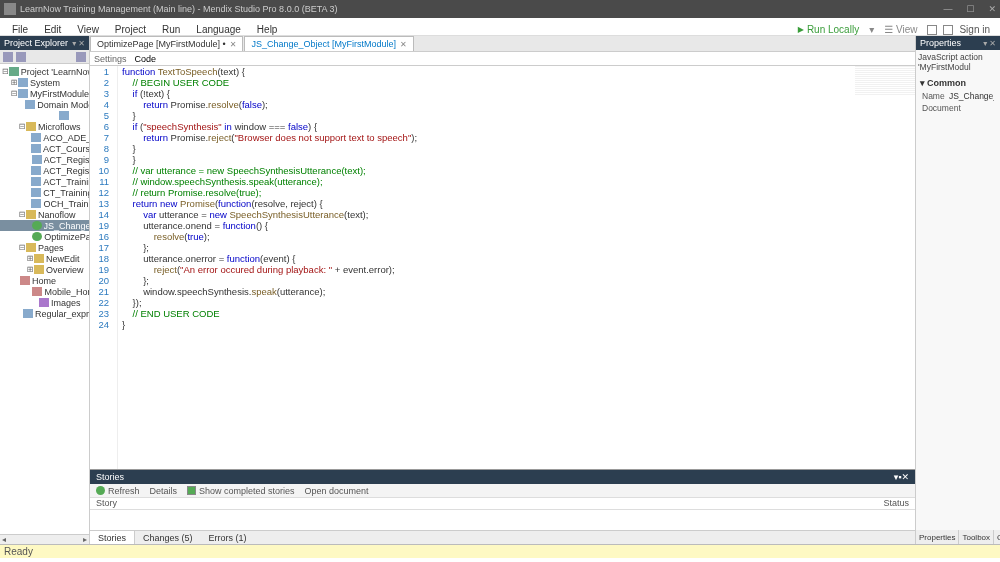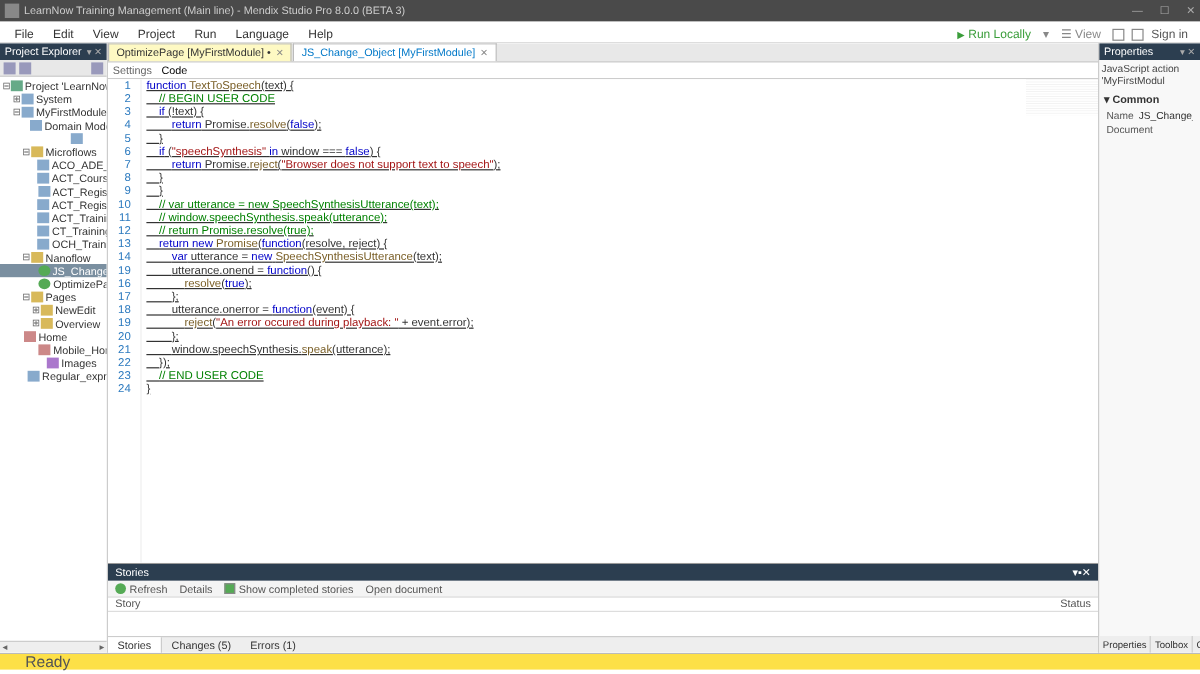--- a/index.html
+++ b/index.html
@@ -31,30 +31,30 @@
 .ti-proj { background: #6a8; }
 .ti-doc { background: #8ac; }
 .ti-green { background: #5a5; border-radius: 50%; }
 .ti-page { background: #c88; }
 .ti-img { background: #a7c; }
 .tree-label { overflow: hidden; text-overflow: clip; }
 .left-scroll { height: 10px; background: #eee; border-top: 1px solid #ccc; display: flex; justify-content: space-between; padding: 0 2px; font-size: 8px; color: #666; }
 
 .center { flex: 1; display: flex; flex-direction: column; background: #fff; overflow: hidden; }
 .tabs { height: 16px; background: #e8e8e8; display: flex; align-items: flex-end; border-bottom: 1px solid #ccc; font-size: 9px; }
-.tab { height: 15px; padding: 0 6px; display: flex; align-items: center; gap: 4px; background: #fef9c3; border: 1px solid #bbb; border-bottom: none; margin-right: 1px; cursor: pointer; }
+.tab { height: 15px; padding: 0 6px; display: flex; align-items: center; gap: 4px; background: #ffffff; border: 1px solid #bbb; border-bottom: none; margin-right: 1px; cursor: pointer; }
 .tab.active { background: #fff; color: #0078c8; }
 .tab-close { color: #888; font-size: 8px; }
 .subtabs { height: 14px; display: flex; align-items: center; padding: 0 4px; font-size: 9px; border-bottom: 1px solid #ccc; gap: 8px; }
 .subtab { color: #666; cursor: pointer; }
 .subtab.active { color: #000; font-weight: 500; }
 .editor { flex: 1; display: flex; font-family: 'Consolas', monospace; font-size: 9.5px; line-height: 11px; background: #fff; position: relative; overflow: hidden; }
 .gutter { width: 28px; text-align: right; padding-right: 8px; color: #2c7abf; background: #fff; border-right: 1px solid #eee; }
 .gutter .ln { height: 11px; }
-.code { flex: 1; padding-left: 4px; text-decoration: underline; }
+.code { flex: 1; padding-left: 4px; }
 .code-line { height: 11px; white-space: pre; }
 .kw { color: #0000c8; }
 .fn { color: #795e26; }
 .str { color: #a31515; }
 .com { color: #008000; }
 .bool { color: #0000c8; text-align: center; }
 .minimap { position: absolute; right: 0; top: 0; width: 60px; height: 30px; background: linear-gradient(#ddd 1px, transparent 1px); background-size: 100% 2px; opacity: 0.4; }
 .stories-panel { border-top: 1px solid #999; }
 .stories-hdr { height: 14px; background: #2c3e50; color: #fff; font-size: 9px; display: flex; align-items: center; padding: 0 6px; justify-content: space-between; }
 .stories-toolbar { height: 14px; background: #f4f4f4; display: flex; align-items: center; padding: 0 6px; gap: 10px; font-size: 9px; color: #555; border-bottom: 1px solid #ddd; }
@@ -70,21 +70,21 @@
 
 .right-panel { width: 85px; background: #f8f8f8; border-left: 1px solid #ccc; display: flex; flex-direction: column; font-size: 9px; overflow: hidden; }
 .prop-body { padding: 2px; white-space: nowrap; }
 .prop-desc { font-size: 8.5px; color: #444; padding: 2px; overflow: hidden; }
 .prop-section { padding: 2px; font-weight: bold; font-size: 9px; }
 .prop-row { display: flex; padding: 1px 4px; font-size: 8.5px; }
 .prop-k { width: 40px; color: #555; }
 .prop-v { color: #333; overflow: hidden; }
 .right-bottom-tabs { margin-top: auto; height: 14px; background: #eee; display: flex; font-size: 8px; }
 .rtab { padding: 0 3px; border-right: 1px solid #ccc; display: flex; align-items: center; }
-.status-bar { height: 14px; background: #fde047; border-top: 1px solid #bbb; font-size: 13px; display: flex; align-items: center; padding: 0 21px; color: #555; }
+.status-bar { height: 14px; background: #fef9c3; border-top: 1px solid #bbb; font-size: 10px; display: flex; align-items: center; padding: 0 4px; color: #555; }
 </style>
 </head>
 <body>
 
 <div class="titlebar">
   <div class="titlebar-icon"></div>
   <span>LearnNow Training Management (Main line) - Mendix Studio Pro 8.0.0 (BETA 3)</span>
   <div class="titlebar-controls">
     <span>—</span>
     <span>☐</span>

